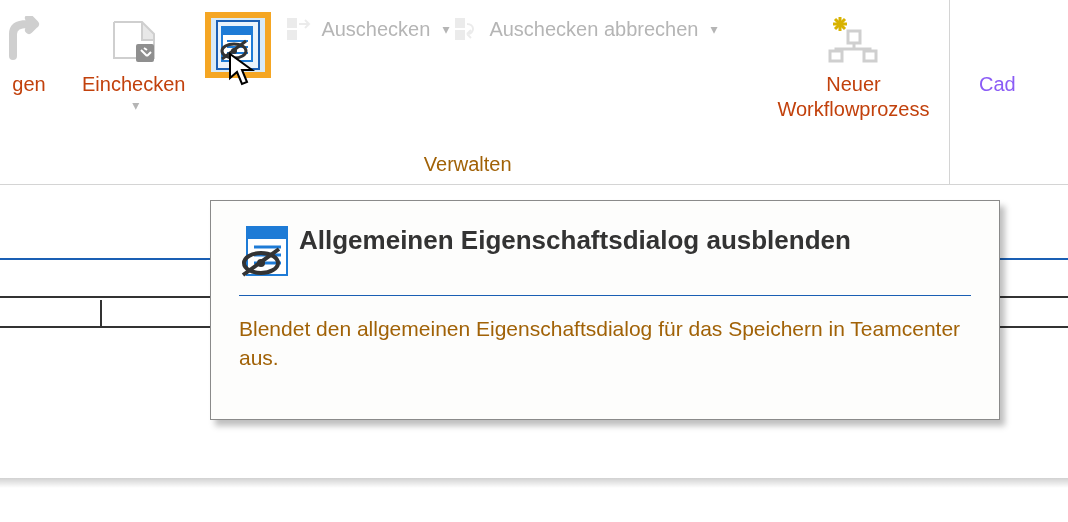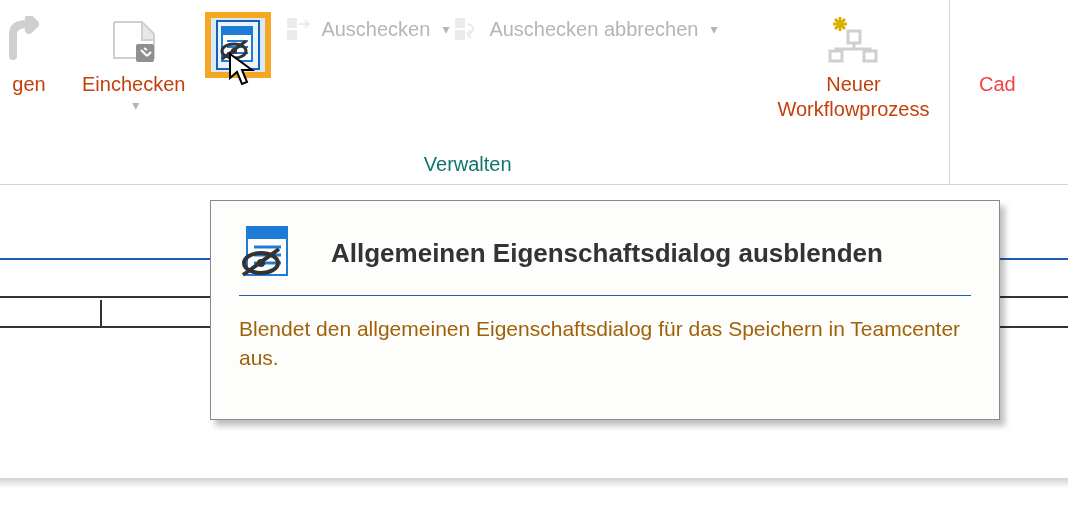--- a/index.html
+++ b/index.html
@@ -30,21 +30,21 @@
   }
   .group + .group { border-left: 1px solid #d4d4d4; }
   .group-body {
     display: flex;
     align-items: flex-start;
     gap: 14px;
     flex: 1;
   }
   .group-label {
     font-size: 20px;
-    color: #0f766e;
+    color: #a16207;
     padding: 6px 0 8px 0;
     text-align: center;
     width: 100%;
   }
   .big-btn {
     display: flex;
     flex-direction: column;
     align-items: center;
     min-width: 78px;
     cursor: pointer;
@@ -96,21 +96,21 @@
   .tooltip {
     position: absolute;
     left: 210px; top: 200px;
     width: 790px;
     background: #fdfdfc;
     border: 1px solid #8a8a8a;
     box-shadow: 5px 6px 6px rgba(0,0,0,0.25);
     padding: 24px 28px 26px 28px;
   }
   .tooltip-header {
-    display: flex; align-items: center; gap: 36px;
+    display: flex; align-items: flex-start; gap: 4px;
     margin-bottom: 14px;
   }
   .tooltip-title {
     font-size: 26px; font-weight: bold; color: #333;
   }
   .tooltip hr {
     border: none; border-top: 1px solid #1a5fb4; margin: 8px 0 18px 0;
   }
   .tooltip-body {
     font-size: 21px; color: #a16207; line-height: 1.4;
@@ -226,21 +226,21 @@
       </div>
     </div>
     <div class="group-label">Verwalten</div>
   </div>
 
 
   <div class="group" style="padding-right:0;">
     <div class="group-body">
       <div class="big-btn" style="min-width:34px;">
         <div class="icon-slot"></div>
-        <span class="btn-label" style="color:#ef4444;">Cad</span>
+        <span class="btn-label" style="color:#8b5cf6;">Cad</span>
       </div>
     </div>
     <div class="group-label">&nbsp;</div>
   </div>
 
 </div>
 
 <div class="content-area">
   <div class="line1"></div>
   <div class="line2"></div>

